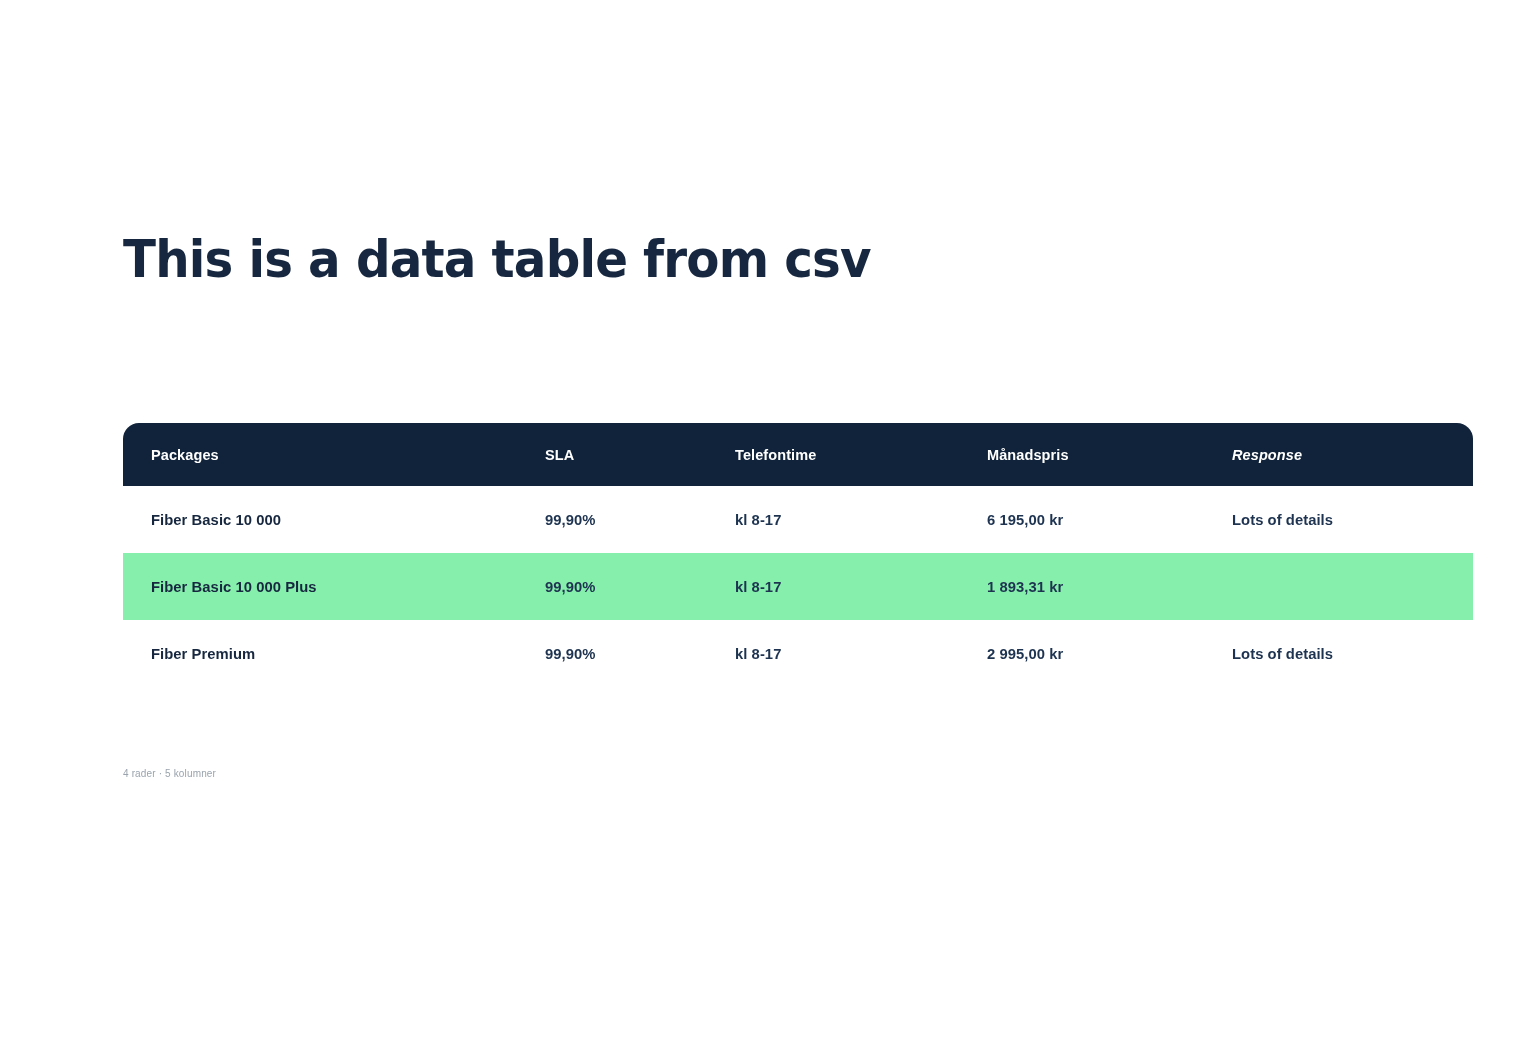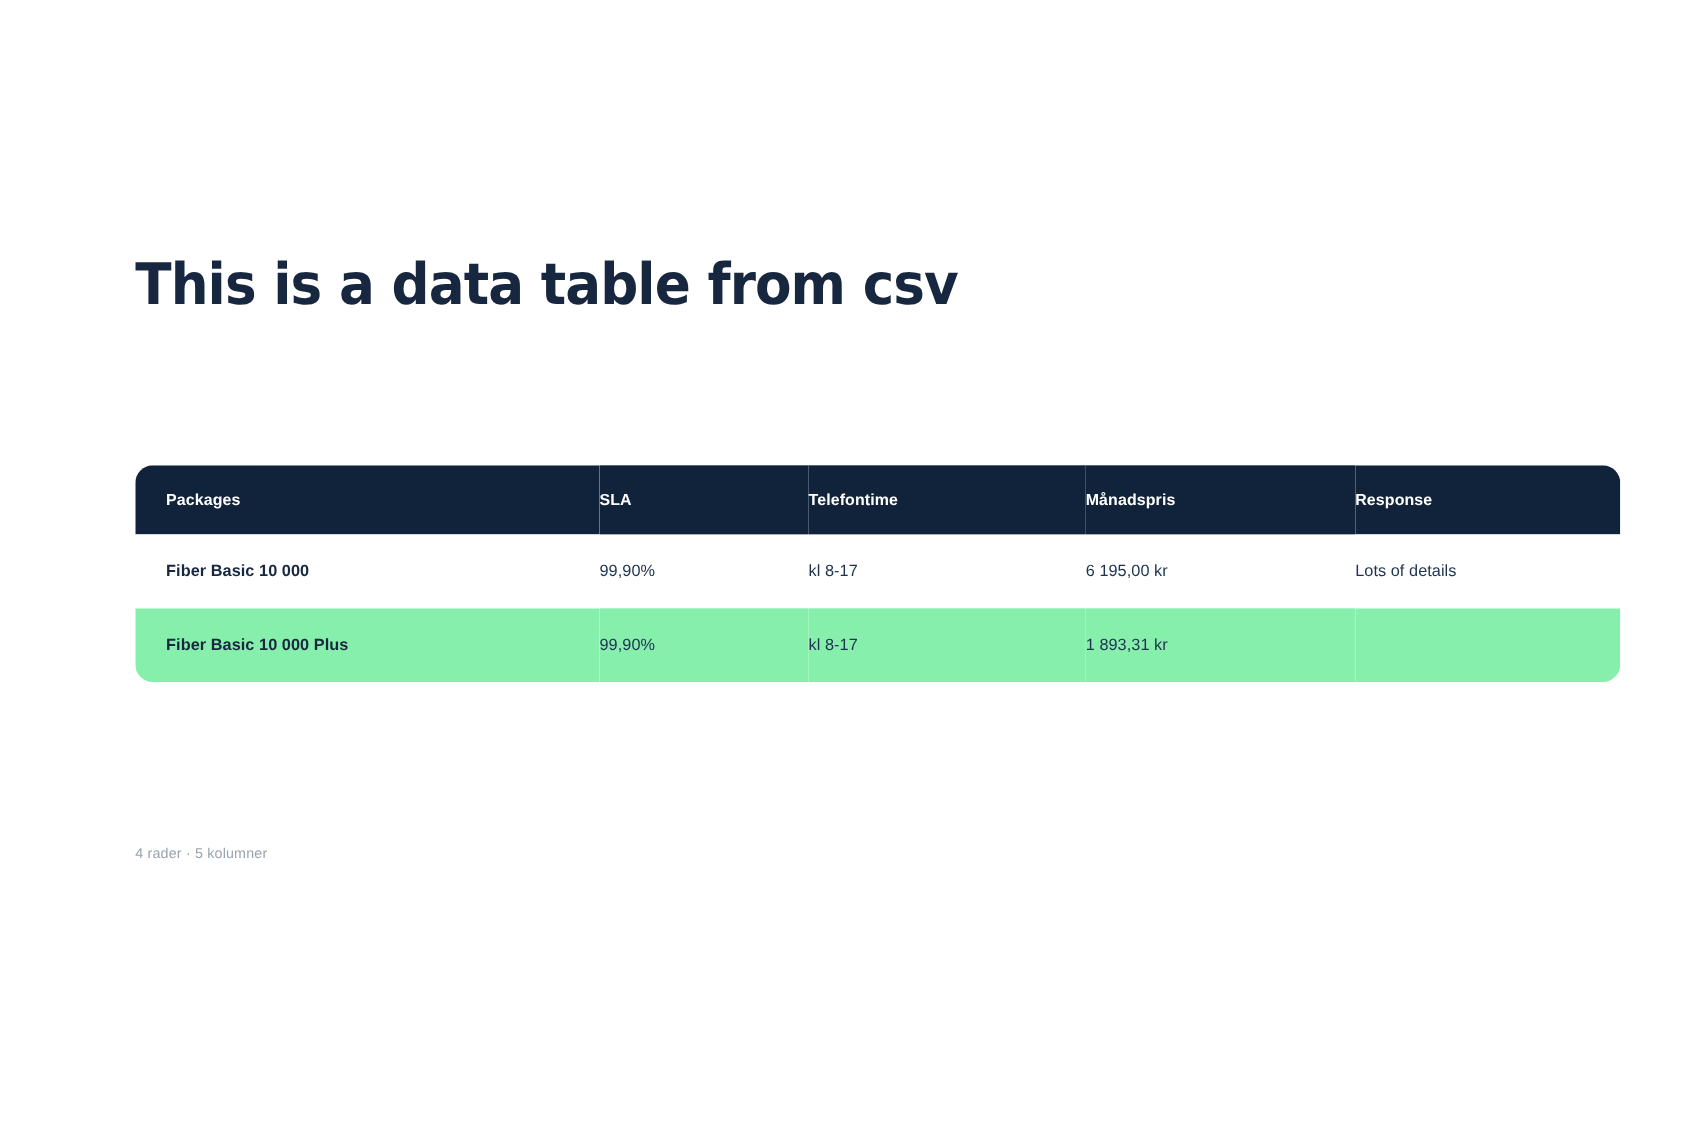--- a/index.html
+++ b/index.html
@@ -89,41 +89,42 @@
     letter-spacing: 0.1px;
     white-space: nowrap;
   }
 
   table.data-table thead th:first-child {
     border-top-left-radius: 16px;
     padding-left: 28px;
   }
   table.data-table thead th:last-child {
     border-top-right-radius: 16px;
+    font-style: italic;
   }
 
   table.data-table tbody tr {
     height: 67px;
   }
   table.data-table tbody tr.row-odd  { background: #ffffff; }
   table.data-table tbody tr.row-even { background: #86efac; }
 
   table.data-table tbody tr:last-child td:first-child {
     border-bottom-left-radius: 16px;
   }
   table.data-table tbody tr:last-child td:last-child {
     border-bottom-right-radius: 16px;
   }
 
   table.data-table tbody td {
     padding: 0;
     vertical-align: middle;
     color: #1d3350;
     font-size: 14.8px;
-    font-weight: normal;
+    font-weight: bold;
     letter-spacing: 0.05px;
     white-space: nowrap;
   }
 
   table.data-table tbody td:first-child {
     font-weight: bold;
     color: #16273f;
     padding-left: 28px;
   }
 
@@ -131,21 +132,21 @@
   col.c-packages    { width: 422px; }
   col.c-sla         { width: 190px; }
   col.c-telefontime { width: 252px; }
   col.c-manadspris  { width: 245px; }
   col.c-response    { width: 241px; }
 
   .table-caption {
     position: absolute;
     left: 123px;
     top: 768px;
-    font-size: 13px;
+    font-size: 10px;
     color: #9aa3ad;
     letter-spacing: 0.15px;
     white-space: nowrap;
   }
 </style>
 </head>
 <body>
 
 <div class="page">
 
@@ -179,19 +180,26 @@
           <td>6 195,00 kr</td>
           <td>Lots of details</td>
         </tr>
         <tr class="row-even">
           <td>Fiber Basic 10 000 Plus</td>
           <td>99,90%</td>
           <td>kl 8-17</td>
           <td>1 893,31 kr</td>
           <td></td>
         </tr>
+        <tr class="row-odd">
+          <td>Fiber Premium</td>
+          <td>99,90%</td>
+          <td>kl 8-17</td>
+          <td>2 995,00 kr</td>
+          <td>Lots of details</td>
+        </tr>
       </tbody>
     </table>
   </div>
 
   <div class="table-caption">4 rader · 5 kolumner</div>
 
 </div>
 
 </body></html>

